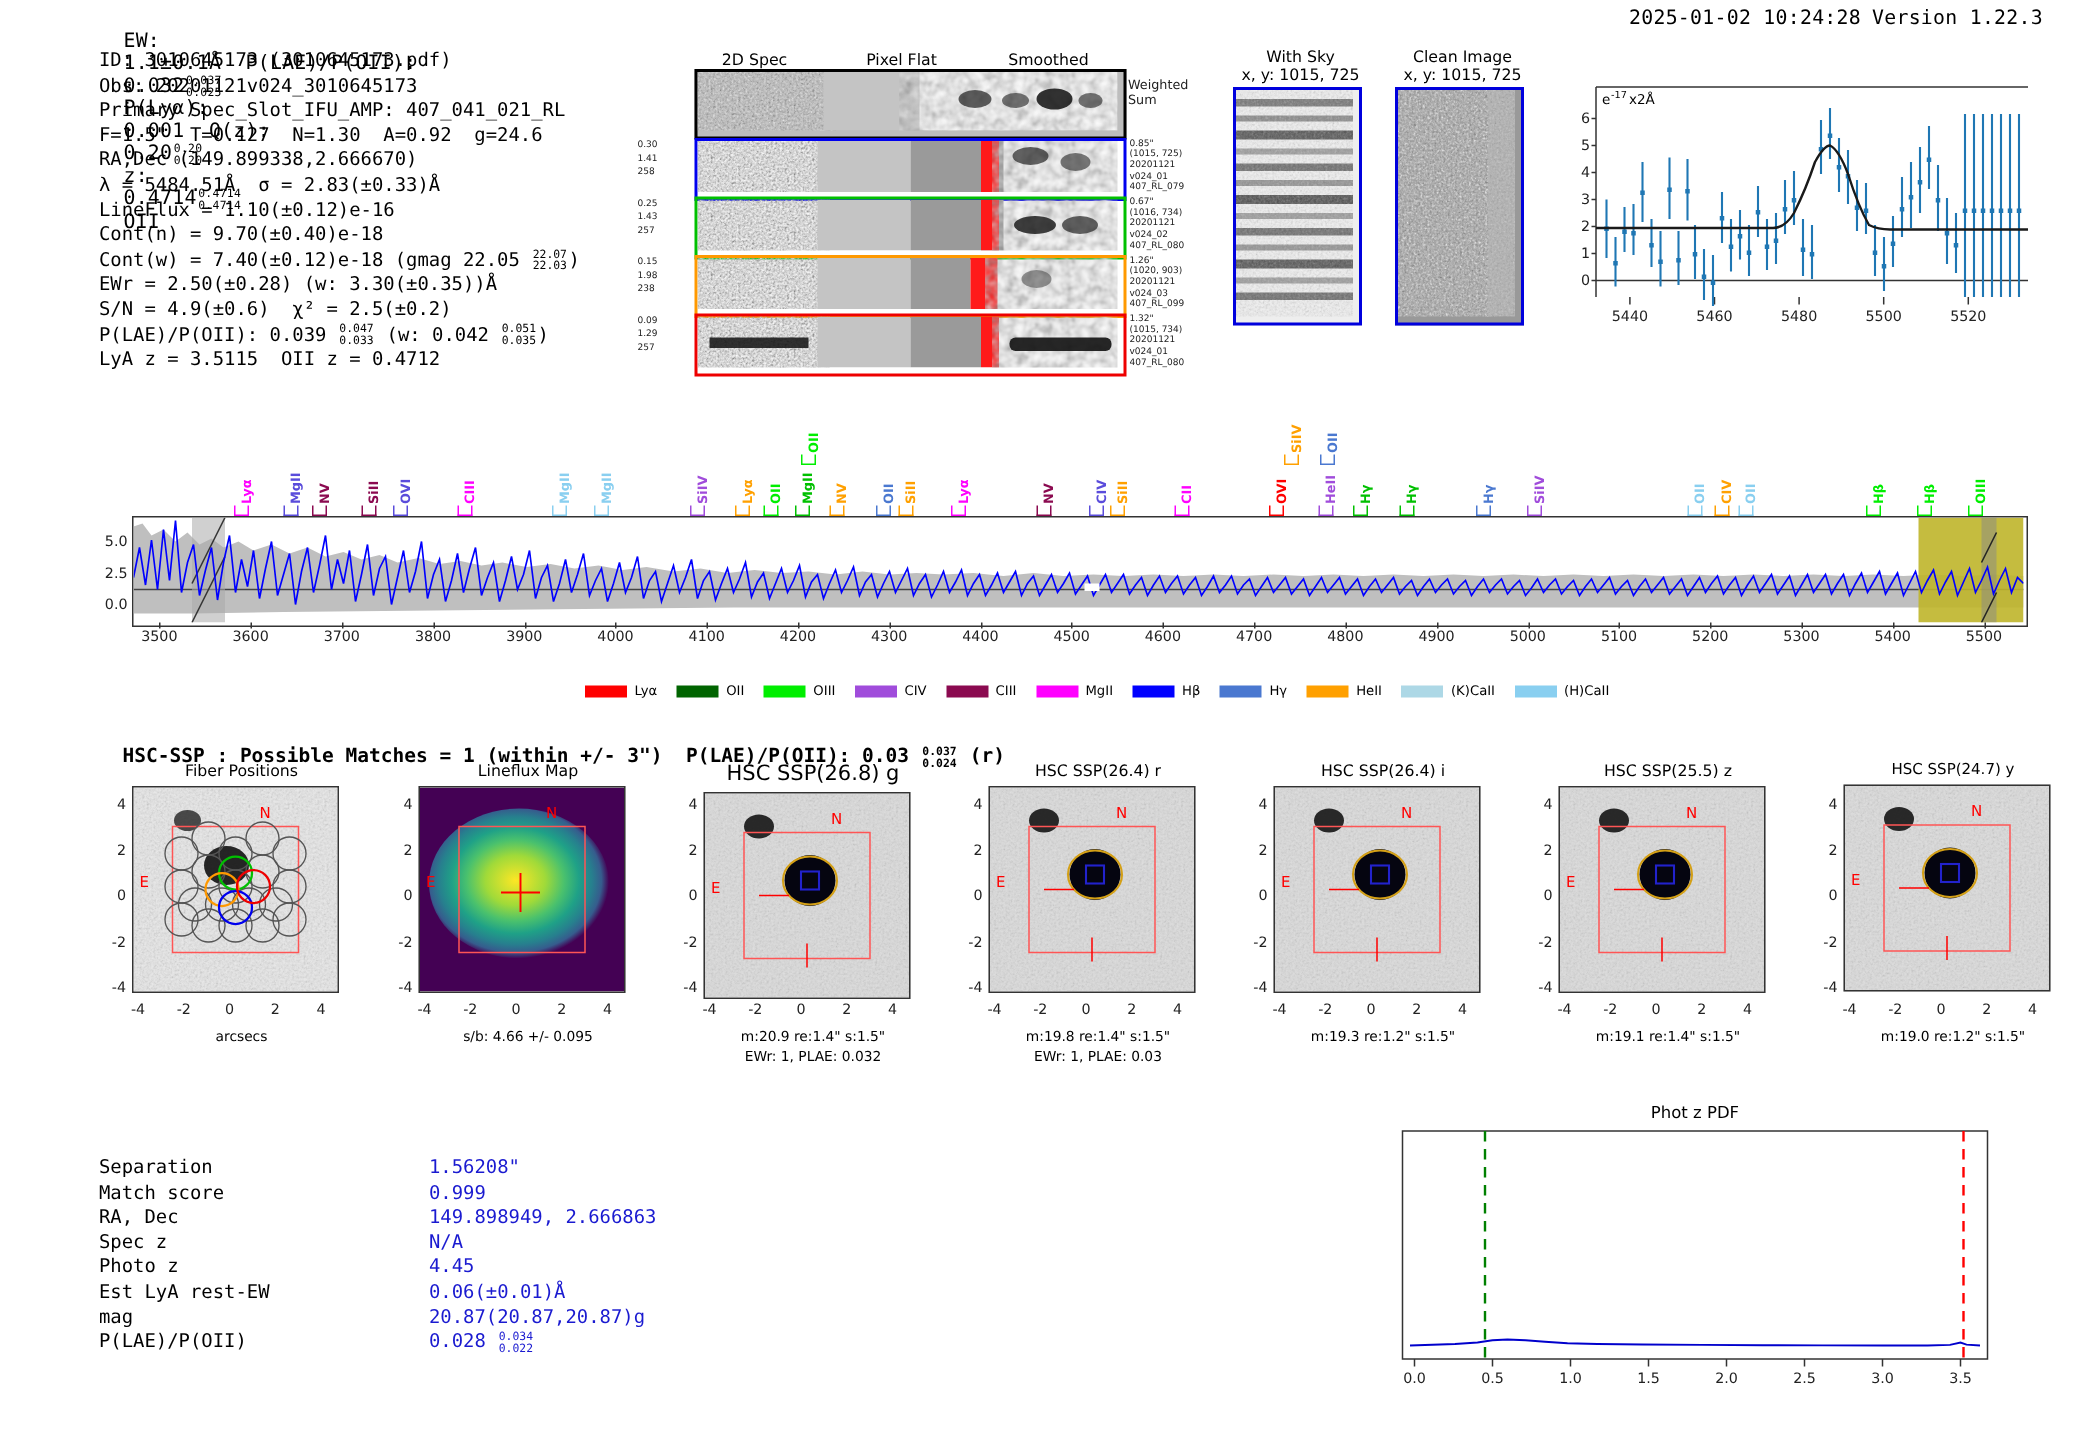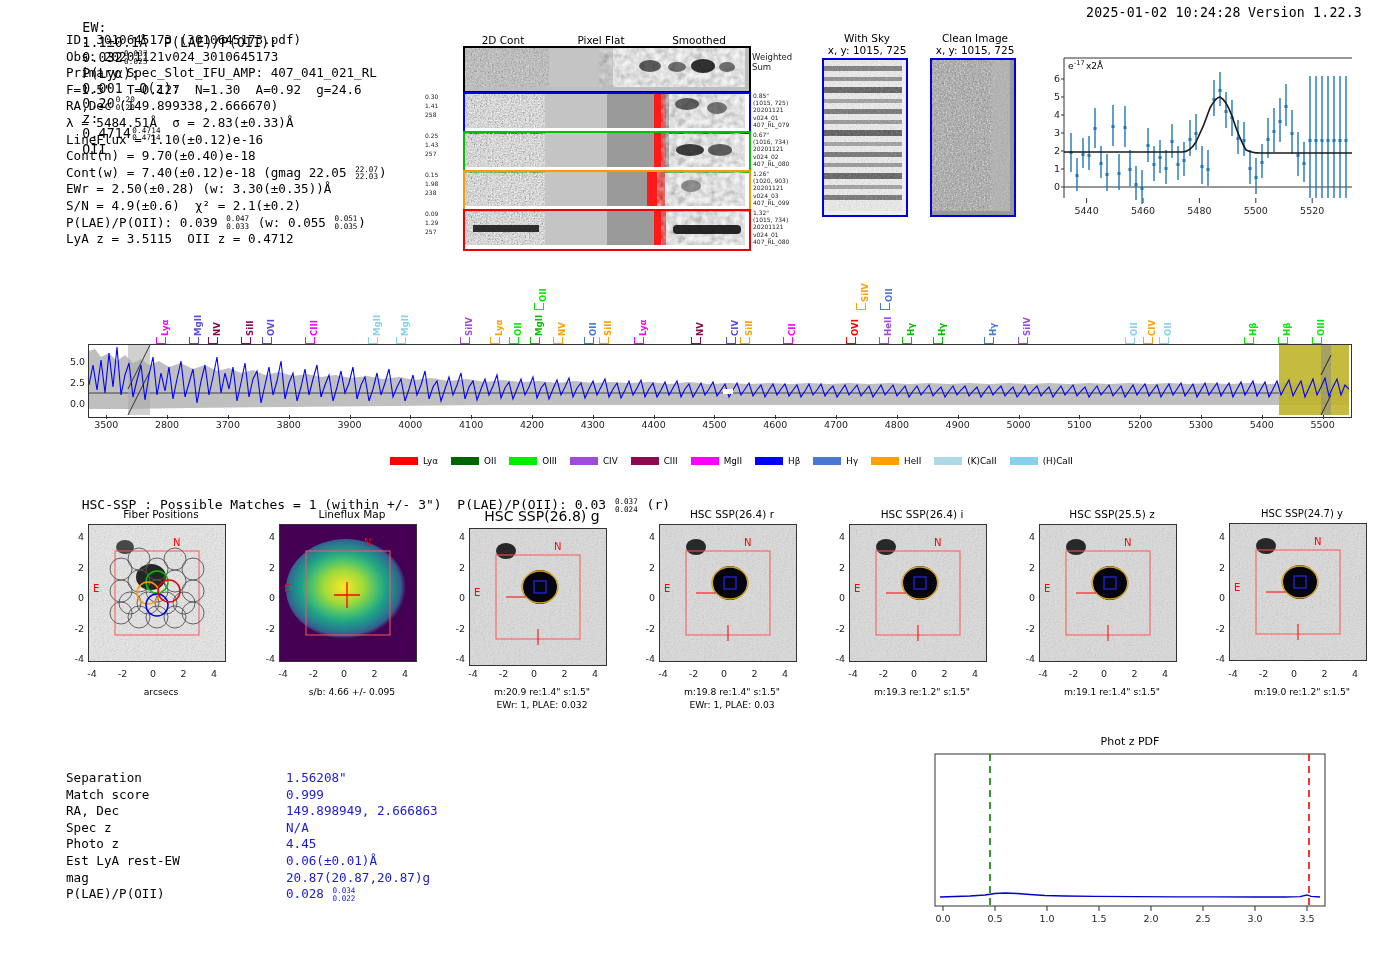--- a/index.html
+++ b/index.html
@@ -43,27 +43,27 @@
   <div class="info mono">ID: 3010645173 (3010645173.pdf)</div>
   <div class="info mono">Obs: 20201121v024_3010645173</div>
   <div class="info mono">Primary Spec_Slot_IFU_AMP: 407_041_021_RL</div>
   <div class="info mono">F=1.5"  T=0.127  N=1.30  A=0.92  g=24.6</div>
   <div class="info mono">RA,Dec (149.899338,2.666670)</div>
   <div class="info mono">λ = 5484.51Å  σ = 2.83(±0.33)Å</div>
   <div class="info mono">LineFlux = 1.10(±0.12)e-16</div>
   <div class="info mono">Cont(n) = 9.70(±0.40)e-18</div>
   <div class="info mono"><span>Cont(w) = 7.40(±0.12)e-18 (gmag 22.05 </span><span class="supwrap"><span class="sup">22.07</span><span class="sup">22.03</span></span><span>)</span></div>
   <div class="info mono">EWr = 2.50(±0.28) (w: 3.30(±0.35))Å</div>
-  <div class="info mono">S/N = 4.9(±0.6)  χ² = 2.1(±0.2)</div>
-  <div class="info mono"><span>P(LAE)/P(OII): 0.039 </span><span class="supwrap"><span class="sup">0.047</span><span class="sup">0.033</span></span><span> (w: 0.055 </span><span class="supwrap"><span class="sup">0.051</span><span class="sup">0.035</span></span><span>)</span></div>
+  <div class="info mono">S/N = 4.9(±0.6)  χ² = 2.5(±0.2)</div>
+  <div class="info mono"><span>P(LAE)/P(OII): 0.039 </span><span class="supwrap"><span class="sup">0.047</span><span class="sup">0.033</span></span><span> (w: 0.042 </span><span class="supwrap"><span class="sup">0.051</span><span class="sup">0.035</span></span><span>)</span></div>
   <div class="info mono">LyA z = 3.5115  OII z = 0.4712</div>
 </div>
 
 <div class="abs" style="left:455px;top:34px;width:310px;">
-  <div class="abs pnl-title" style="left:0px;top:0px;width:96px;">2D Cont</div>
+  <div class="abs pnl-title" style="left:0px;top:0px;width:96px;">2D Spec</div>
   <div class="abs pnl-title" style="left:96px;top:0px;width:100px;">Pixel Flat</div>
   <div class="abs pnl-title" style="left:196px;top:0px;width:96px;">Smoothed</div>
 </div>
 
 <div class="abs" style="left:463px;top:46px;width:284px;height:43px;border:2px solid #000;background:#bdbdbd;overflow:hidden;">
   <svg width="280" height="39">
     <defs>
       <filter id="n1">
           <feTurbulence type="fractalNoise" baseFrequency="0.65" numOctaves="3" seed="7"></feTurbulence>
           <feColorMatrix type="saturate" values="0"></feColorMatrix>
@@ -469,21 +469,21 @@
     </svg>
   </div>
 
   <div class="abs ax-lab" style="left:-3px;top:84px;width:28px;text-align:right;">5.0</div>
   <div class="abs ax-lab" style="left:-3px;top:105px;width:28px;text-align:right;">2.5</div>
   <div class="abs ax-lab" style="left:-3px;top:126px;width:28px;text-align:right;">0.0</div>
 
   <div class="abs" style="left:28px;top:147px;width:1262px;height:16px;">
       <div class="ax-lab" style="position: absolute; left: -1.75422px; top: 0px; width: 40px; text-align: center;">3500</div>
       <div style="position: absolute; left: 18.2458px; top: -4px; width: 1px; height: 4px; background: rgb(51, 51, 51);"></div>
-      <div class="ax-lab" style="position: absolute; left: 59.0651px; top: 0px; width: 40px; text-align: center;">2800</div>
+      <div class="ax-lab" style="position: absolute; left: 59.0651px; top: 0px; width: 40px; text-align: center;">3600</div>
       <div style="position: absolute; left: 79.0651px; top: -4px; width: 1px; height: 4px; background: rgb(51, 51, 51);"></div>
       <div class="ax-lab" style="position: absolute; left: 119.884px; top: 0px; width: 40px; text-align: center;">3700</div>
       <div style="position: absolute; left: 139.884px; top: -4px; width: 1px; height: 4px; background: rgb(51, 51, 51);"></div>
       <div class="ax-lab" style="position: absolute; left: 180.704px; top: 0px; width: 40px; text-align: center;">3800</div>
       <div style="position: absolute; left: 200.704px; top: -4px; width: 1px; height: 4px; background: rgb(51, 51, 51);"></div>
       <div class="ax-lab" style="position: absolute; left: 241.523px; top: 0px; width: 40px; text-align: center;">3900</div>
       <div style="position: absolute; left: 261.523px; top: -4px; width: 1px; height: 4px; background: rgb(51, 51, 51);"></div>
       <div class="ax-lab" style="position: absolute; left: 302.342px; top: 0px; width: 40px; text-align: center;">4000</div>
       <div style="position: absolute; left: 322.342px; top: -4px; width: 1px; height: 4px; background: rgb(51, 51, 51);"></div>
       <div class="ax-lab" style="position: absolute; left: 363.161px; top: 0px; width: 40px; text-align: center;">4100</div>
@@ -547,21 +547,21 @@
         <span>HeII</span>
       </span><span class="legend-item">
         <span class="legend-sw" style="background: rgb(173, 216, 230);"></span>
         <span>(K)CaII</span>
       </span><span class="legend-item">
         <span class="legend-sw" style="background: rgb(137, 207, 240);"></span>
         <span>(H)CaII</span>
       </span></div>
 </div>
 
-<div class="abs mono" style="left:66px;top:482px;font-size:13px;white-space:pre;">
+<div class="abs mono" style="left:66px;top:482px;font-size:13px;white-space:pre;font-weight:bold;">
   <span>HSC-SSP : Possible Matches = 1 (within +/- 3")  P(LAE)/P(OII): 0.03 </span><span class="supwrap"><span class="sup">0.037</span><span class="sup">0.024</span></span><span> (r)</span>
 </div>
 
 <div class="abs" style="left:40px;top:508px;width:1340px;height:215px;">
     <div style="position: absolute; left: 25px; top: 0px; width: 192px;">
       <div class="cut-cap" style="font-size: 10.5px;">Fiber Positions</div>
       <div style="position: relative; margin-left: 23px; margin-top: 4px; width: 136px; height: 136px; border: 1px solid rgb(51, 51, 51); overflow: hidden; background: rgb(216, 216, 216);"><svg width="136" height="136">
           <rect width="136" height="136" fill="#e9e9e9"></rect>
           <rect width="136" height="136" filter="url(#n1)" opacity="0.35"></rect>
           <ellipse cx="62" cy="52" rx="15" ry="13" fill="#111" opacity=".9"></ellipse>

